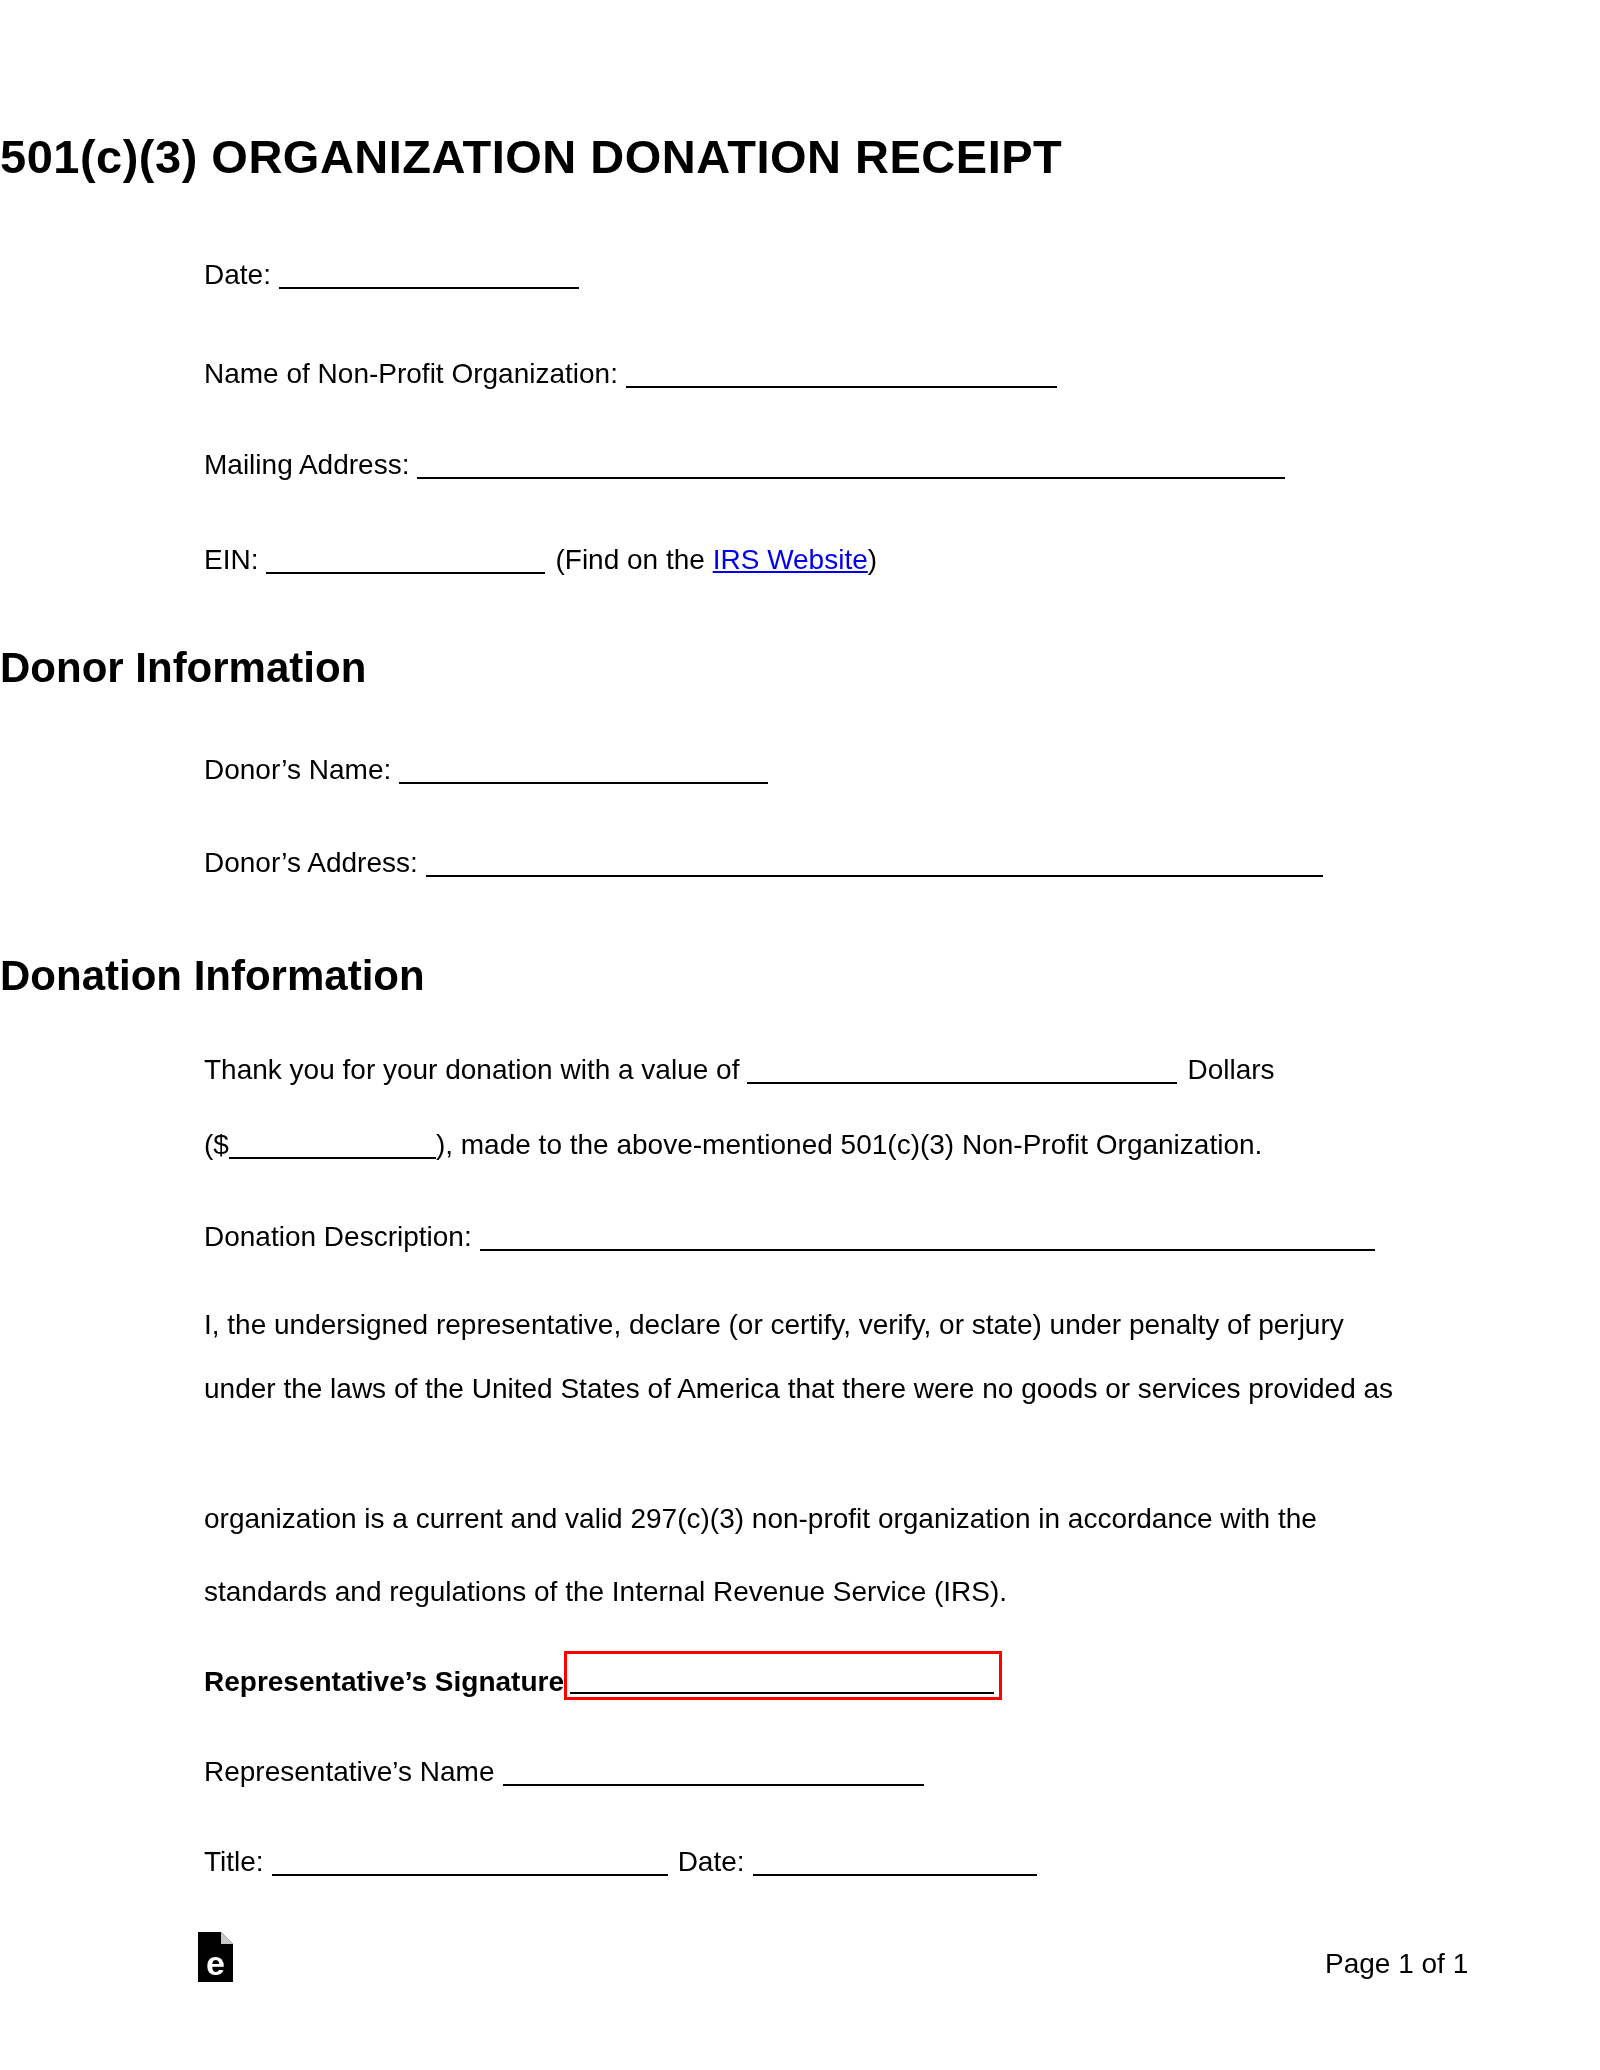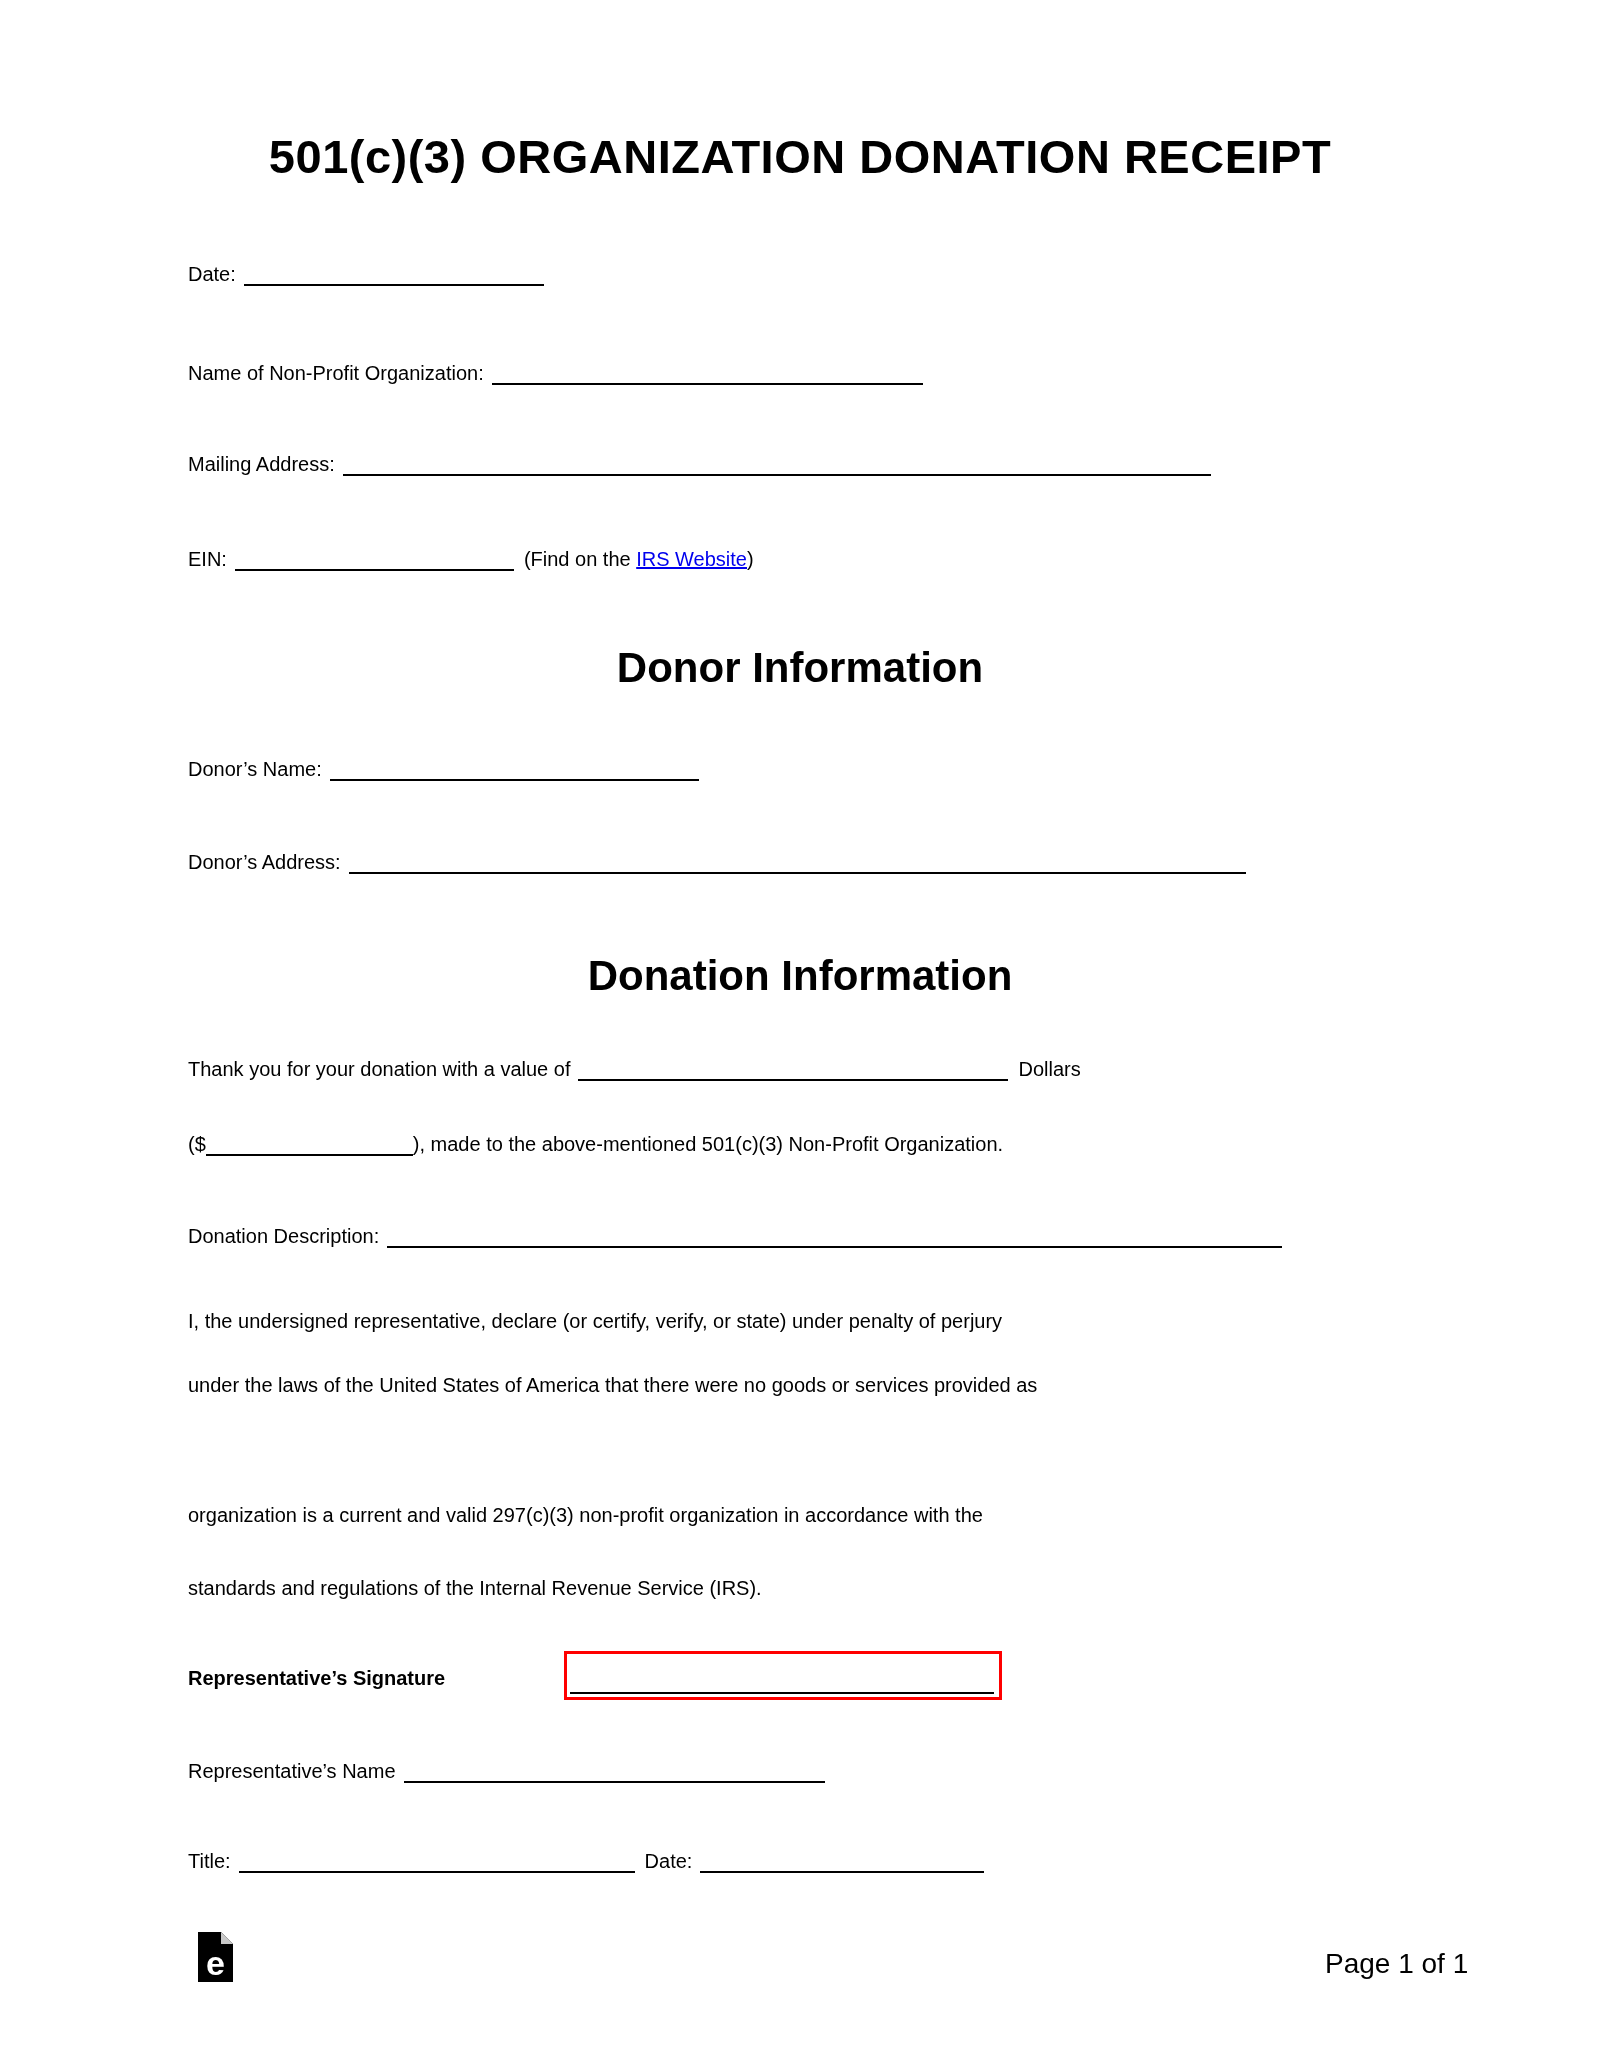--- a/index.html
+++ b/index.html
@@ -6,26 +6,26 @@
   html,body { background:#ffffff; }
   .page {
     position:relative;
     width:1600px; height:2070px;
     background:#ffffff;
     font-family:"Liberation Sans","DejaVu Sans",sans-serif;
     color:#000000;
     overflow:hidden;
   }
   .row {
-    position:absolute; left:188px;
-    font-size:20px; line-height:1;
+    position:absolute; left:204px;
+    font-size:28px; line-height:1;
     white-space:nowrap;
   }
   .center {
-    left:0; width:1600px; text-align:center;
+    left:0; width:1600px; 
   }
   .doc-title { font-size:47px; font-weight:bold; letter-spacing:0.5px; }
   .section-heading { font-size:42px; font-weight:bold;margin-top:16px; }
   .bold { font-weight:bold; }
   .blank {
     display:inline-block;
     border-bottom:2px solid #000;
     height:20px;
     transform:translateY(5px);
     margin-left:8px;

